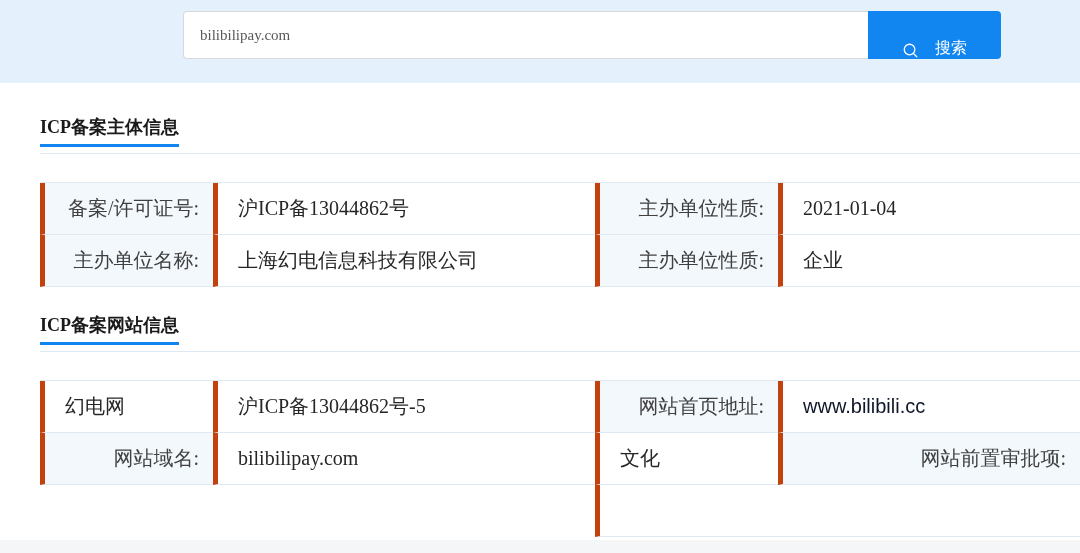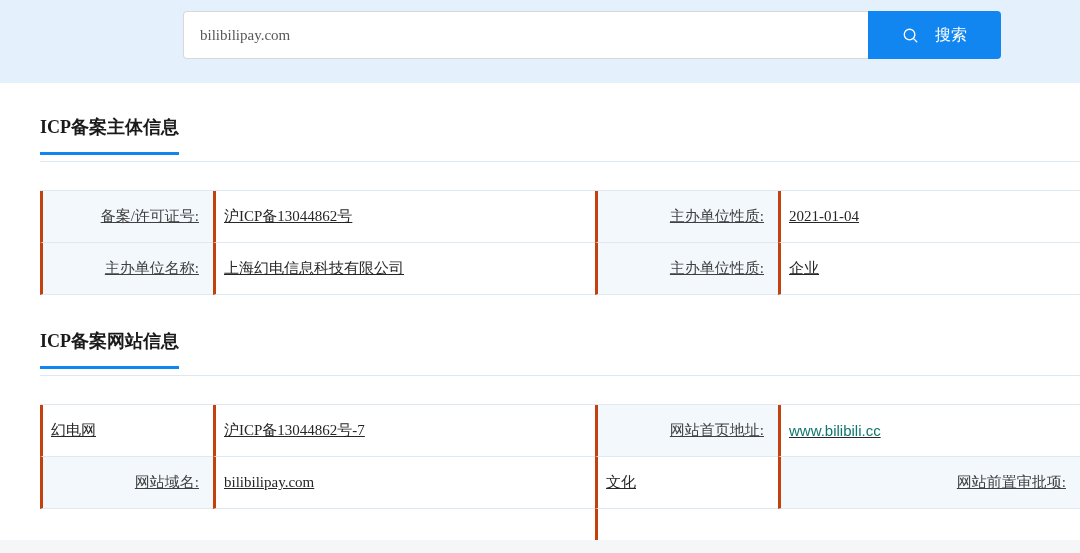--- a/index.html
+++ b/index.html
@@ -23,66 +23,66 @@
     font-family:"Liberation Serif","DejaVu Serif",serif;
     font-size:15px; color:#595959;
     outline:none;
   }
   .search-btn {
     width:133px; height:48px;
     background:#1286f0;
     border:none; border-radius:0 4px 4px 0;
     color:#ffffff; font-size:16px;
     font-family:"Liberation Serif","DejaVu Serif",serif;
-    display:flex; align-items:center; justify-content:center; gap:16px;
+    display:flex; align-items:flex-end; justify-content:center; gap:16px;
     cursor:pointer;
   }
   .search-btn svg { display:block; }
 
   
   .sec-head { margin:34px 0 0 40px; }
-  .sec-head.second { margin-top:36px; }
+  .sec-head.second { margin-top:28px; }
   .sec-title {
     display:inline-block;
     font-size:18px; font-weight:bold; color:#1a1a1a;
     line-height:20px;
-    padding-bottom:15px;
+    padding-bottom:7px;
     border-bottom:3px solid #1286f0;
   }
   .sec-divider { height:1px; background:#dde8f2; margin:6px 0 0 40px; }
 
   
   .tbl {
     margin:28px 0 0 40px;
     display:grid;
     grid-template-columns:173px 382px 183px 1fr;
     border-top:1px solid #dfe9f2;
   }
   .cell {
     height:52px;
-    border-left:3px solid #c2410c;
+    border-left:5px solid #c2410c;
     border-bottom:1px solid #dfe9f2;
     display:flex; align-items:center;
-    font-size:15px;
-    overflow:hidden; white-space:nowrap;text-decoration:underline;
+    font-size:20px;
+    overflow:hidden; white-space:nowrap;
   }
   .cell.label {
     background:#f3f8fc;
     justify-content:flex-end;
     padding-right:14px;
     color:#404040;
   }
   .cell.value {
     background:#ffffff;
-    padding-left:8px;
+    padding-left:20px;
     color:#262626;
   }
   .cell.merged { grid-column:3 / 5; }
   .link {
-    color:#0f766e;
+    color:#0f172a;
     font-family:"Liberation Sans","DejaVu Sans",sans-serif;
     text-decoration:none;
     cursor:pointer;
   }
 
   .bottom-strip {
     position:absolute; left:0; right:0; bottom:0;
     height:13px; background:#f4f6f7;
   }
 </style>
@@ -121,21 +121,21 @@
 </div>
 
 <div class="sec-head second">
   <h2 class="sec-title">ICP备案网站信息</h2>
 </div>
 <div class="sec-divider"></div>
 
 <div class="tbl">
 
   <div class="cell value">幻电网</div>
-  <div class="cell value">沪ICP备13044862号-7</div>
+  <div class="cell value">沪ICP备13044862号-5</div>
 
   <div class="cell label">网站首页地址:</div>
   <div class="cell value">
     <a class="link">www.bilibili.cc</a>
   </div>
   <div class="cell label">网站域名:</div>
   <div class="cell value">bilibilipay.com</div>
 
   <div class="cell value">文化</div>
   <div class="cell label">网站前置审批项:</div>

